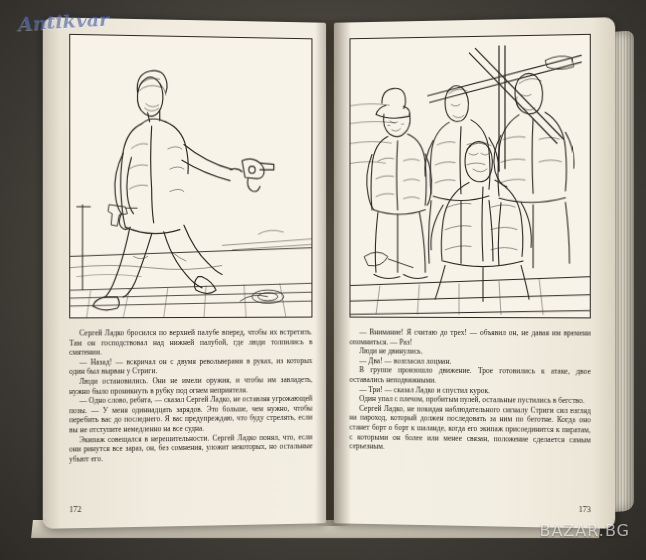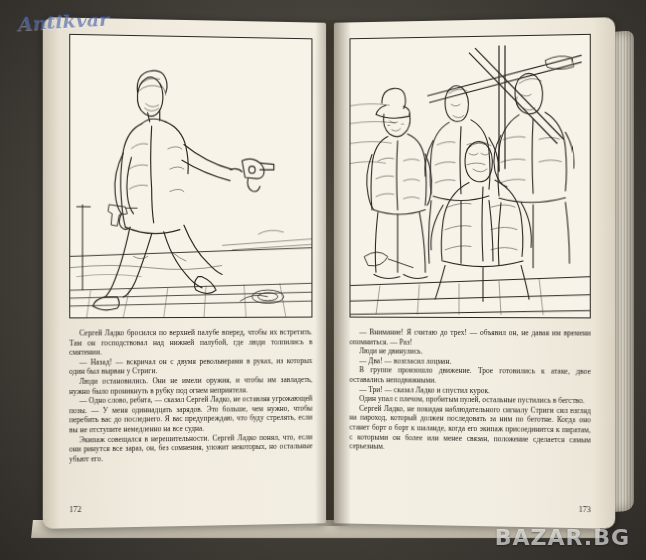--- a/index.html
+++ b/index.html
@@ -151,24 +151,24 @@
     font-weight: bold;
     font-size: 19px;
     color: rgba(40,70,150,0.55);
     text-shadow: 0 1px 0 rgba(255,255,255,0.35);
     transform: rotate(-3deg);
     pointer-events: none;
   }
   .wm-bottom {
     position: absolute;
     right: 16px;
-    bottom: 10px;
+    bottom: 20px;
     font-family: "DejaVu Sans", sans-serif;
-    font-weight: bold;
-    font-size: 22px;
+    font-weight: normal;
+    font-size: 16px;
     letter-spacing: 1px;
     color: rgba(255,255,255,0.62);
     text-shadow: 0 1px 2px rgba(0,0,0,0.35);
     pointer-events: none;
   }
 </style>
 </head>
 <body>
 
 <div id="page">

